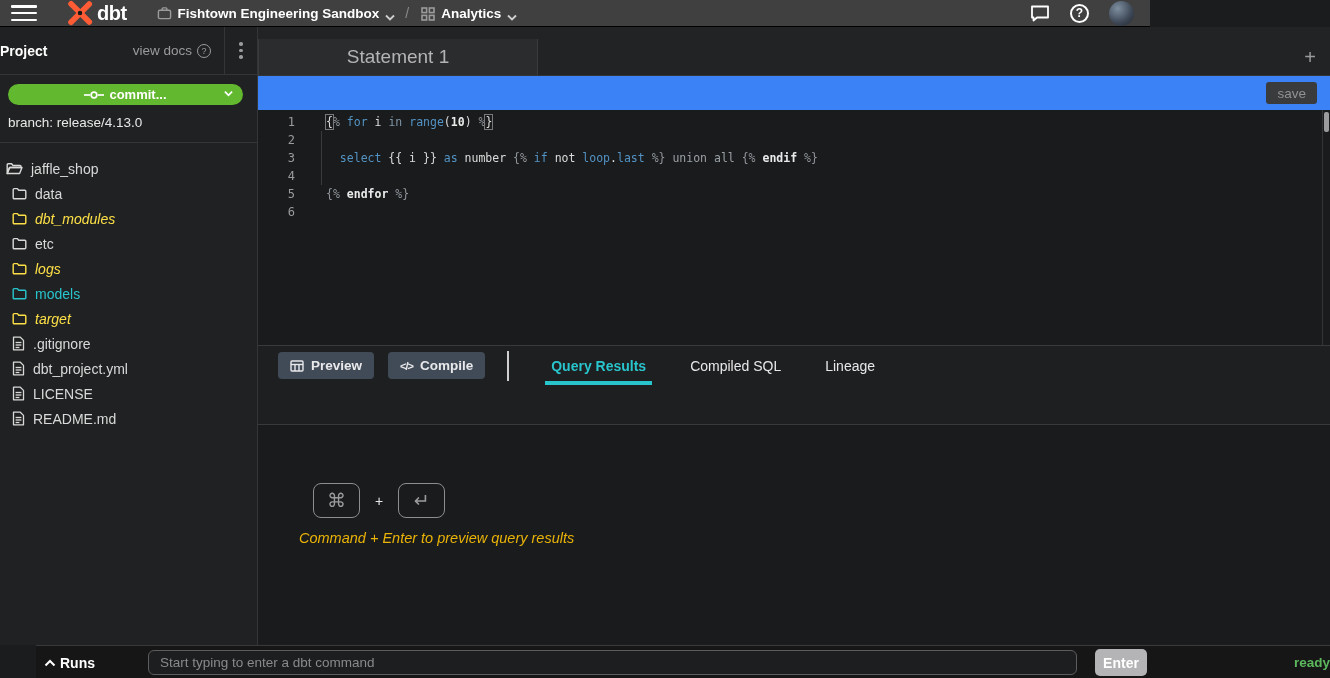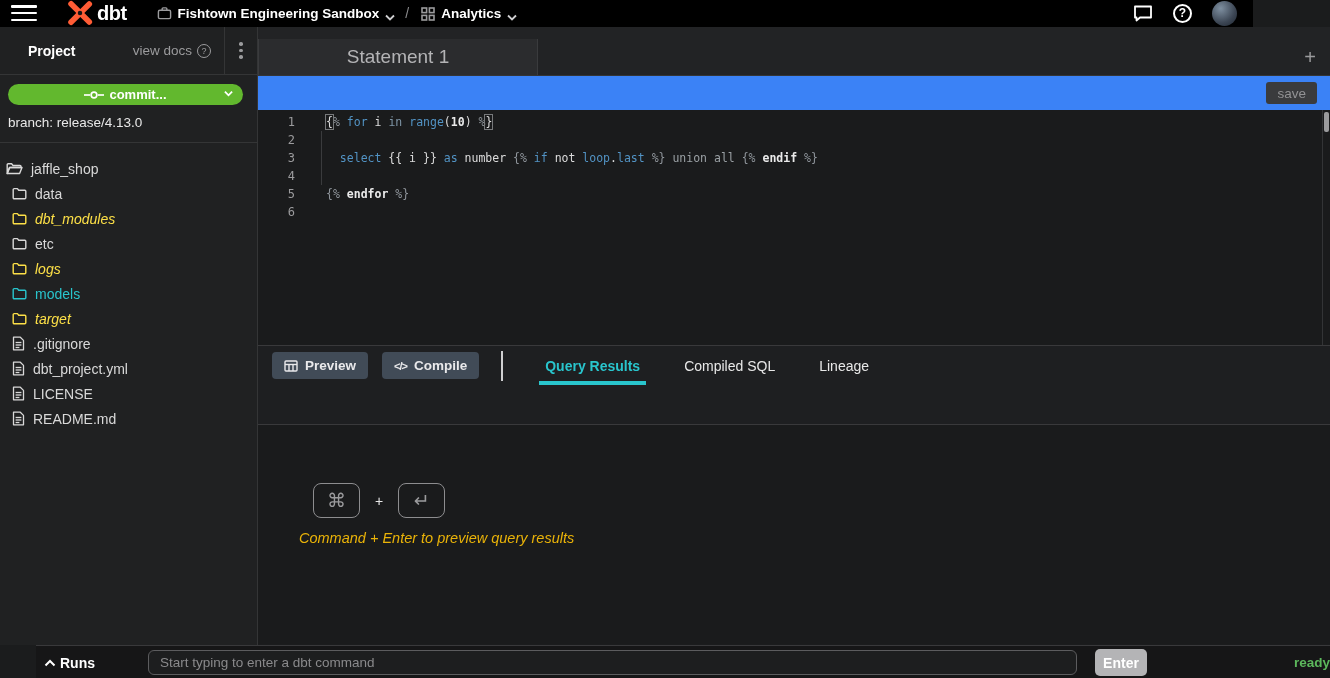--- a/index.html
+++ b/index.html
@@ -7,43 +7,43 @@
   body {
     background:#1b1c1d;
     font-family:"Liberation Sans", sans-serif;
     color:#e8e8e8;
     position:relative;
   }
   svg { display:block; }
 
   
   .topbar {
-    position:absolute; top:0; left:0; width:1253px; height:27px;
-    background:#000000; display:flex; align-items:center;
+    position:absolute; top:0; left:0; width:1150px; height:27px;
+    background:#404040; display:flex; align-items:center;
     border-bottom:1px solid #000;
   }
   .hamburger { width:26px; height:16px; margin-left:11px; display:flex; flex-direction:column; justify-content:space-between; cursor:pointer; }
   .hamburger span { display:block; height:2.5px; background:#fff; border-radius:1px; }
   .brand { display:flex; align-items:center; margin-left:30px; }
   .brand-text { color:#fff; font-weight:bold; font-size:20px; letter-spacing:-0.5px; margin-left:4px; }
   .crumb { display:flex; align-items:flex-end; margin-left:30px; cursor:pointer; }
   .crumb-label { color:#fff; font-weight:bold; font-size:13.5px; margin:0 6px; }
   .crumb-sep { color:#8a8a8c; font-size:14px; margin:0 10px; }
   .topbar-right { margin-left:auto; display:flex; align-items:center; gap:20px; margin-right:16px; }
   .help-circle { width:19px; height:19px; border:2px solid #fff; border-radius:50%; color:#fff;
     font-size:12px; font-weight:bold; display:flex; align-items:center; justify-content:center; cursor:pointer; }
   .avatar { width:25px; height:25px; border-radius:50%; cursor:pointer;
     background:radial-gradient(circle at 35% 30%, #7e8fa0, #3c4654 60%, #1f2630); }
 
   
   .sidebar {
     position:absolute; top:27px; left:0; width:258px; height:618px;
     background:#202122; border-right:1px solid #343536;
   }
-  .sidebar-header { height:48px; display:flex; align-items:center; padding-left:28px; border-bottom:1px solid #343536; }
+  .sidebar-header { height:48px; display:flex; align-items:center; padding-left:0; border-bottom:1px solid #343536; }
   .sidebar-title { font-weight:bold; font-size:14px; color:#fff; }
   .viewdocs { margin-left:auto; display:flex; align-items:center; gap:5px; color:#9b9b9d; font-size:13.5px; cursor:pointer; }
   .viewdocs-q { width:14px; height:14px; border:1.5px solid #9b9b9d; border-radius:50%; font-size:9px;
     display:flex; align-items:center; justify-content:center; }
   .header-div { width:1px; height:48px; background:#343536; margin-left:13px; }
   .kebab { width:32px; display:flex; flex-direction:column; align-items:center; gap:3px; cursor:pointer; }
   .kebab i { width:3.5px; height:3.5px; border-radius:50%; background:#9b9b9d; }
 
   .commit-section { padding:9px 0 12px 0; border-bottom:1px solid #343536; }
   .commit-btn {
@@ -91,21 +91,21 @@
   .tok-bracket { color:#dcdcdc; outline:1px solid #77797b; }
   .indent-guide { position:absolute; left:63px; top:21px; width:1px; height:54px; background:#3a3b3d; }
   .editor-scrolltrack { position:absolute; right:0; top:0; width:8px; height:100%; border-left:1px solid #333436; }
   .editor-scrollthumb { position:absolute; right:1px; top:2px; width:5px; height:20px; background:#9b9b9d; border-radius:2px; cursor:pointer; }
 
   .results-toolbar { height:40px; background:#1e1f21; border-top:1px solid #39393b; display:flex; align-items:center; }
   .panel-btn {
     height:27px; border:none; border-radius:4px; background:#414b57; color:#e9e9eb; font-size:13.5px; font-weight:600;
     display:flex; align-items:center; gap:7px; padding:0 12px; cursor:pointer; font-family:inherit;
   }
-  .panel-btn.preview { margin-left:14px; }
+  .panel-btn.preview { margin-left:20px; }
   .panel-btn.compile { margin-left:14px; }
   .code-glyph { font-size:11px; font-weight:bold; letter-spacing:-1px; color:#e9e9eb; }
   .toolbar-div { width:2px; height:30px; background:#cfcfd1; margin-left:22px; }
   .bottom-tabs { display:flex; align-items:stretch; height:100%; margin-left:36px; }
   .bottom-tab { position:relative; display:flex; align-items:center; padding:0 6px; margin-right:32px;
     color:#e8e8e8; font-size:14px; cursor:pointer; }
   .bottom-tab.active { color:var(--accent-teal, #29c5cd); font-weight:bold; }
   .bottom-tab.active::after { content:""; position:absolute; left:0; right:0; bottom:0; height:4px;
     background:var(--accent-teal, #29c5cd); }
 

